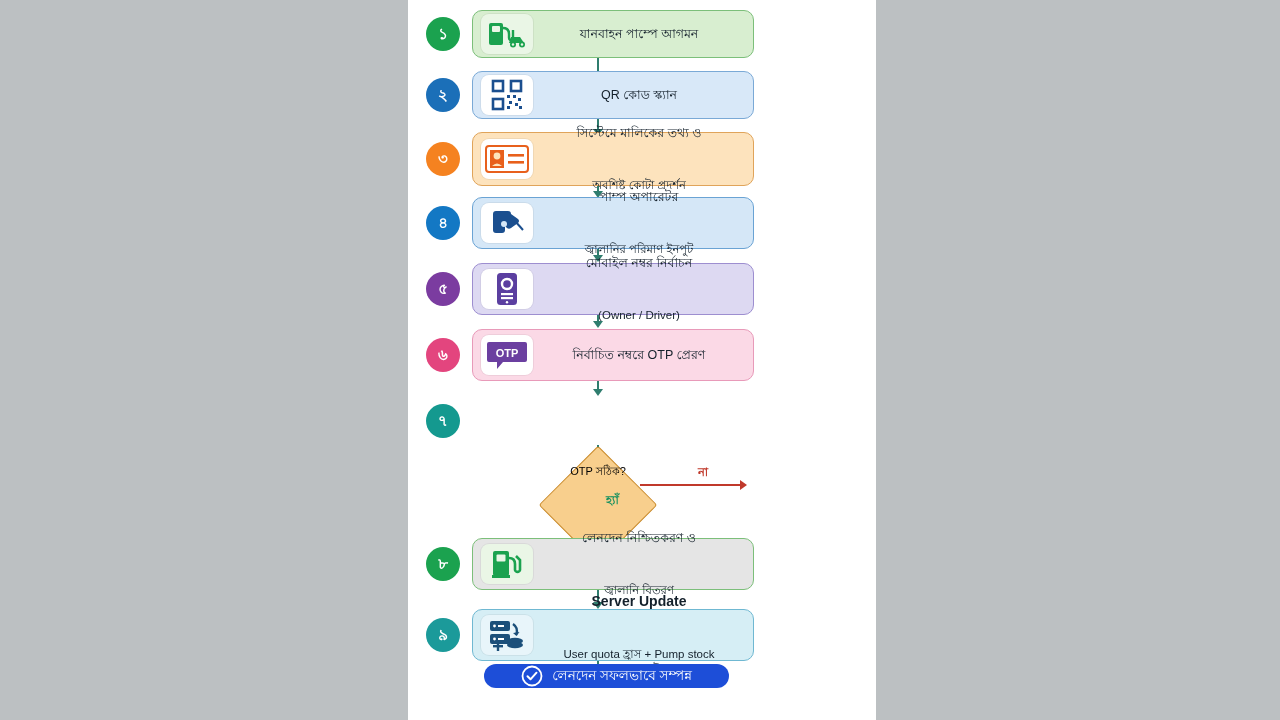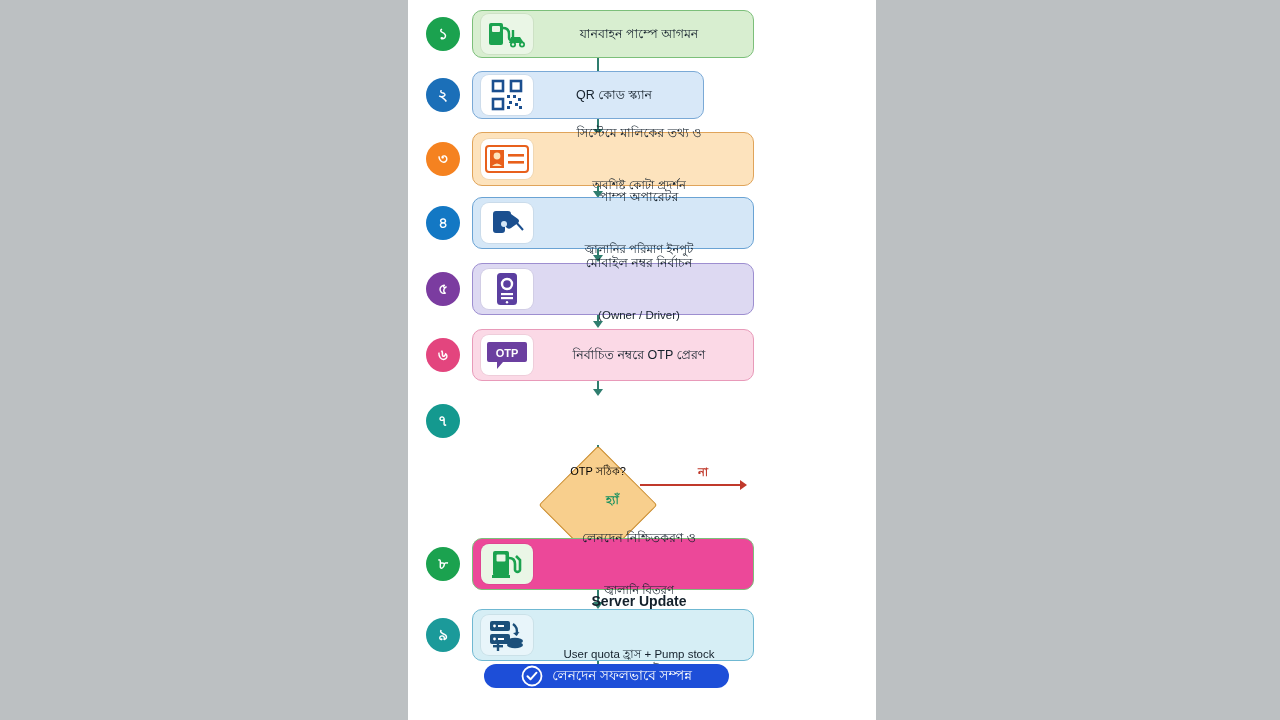--- a/index.html
+++ b/index.html
@@ -139,21 +139,21 @@
         <div class="label">
           <span>যানবাহন পাম্পে আগমন</span>
         </div>
       </div>
     </div>
     <div class="conn" style="left:189px;top:58px;height:18px;"></div>
     <div class="arrowhead" style="left:185px;top:74px;"></div>
 
     <div class="row" style="left:18px;top:71px;width:342px;height:48px;">
       <div class="badge" style="background:#1b6fb8;">২</div>
-      <div class="card" style="background:#d8e8f8;border-color:#7aa9d6;width:232px;">
+      <div class="card" style="background:#d8e8f8;border-color:#7aa9d6;width:282px;">
         <div class="tile">
           <svg width="32" height="32" viewBox="0 0 32 32">
             <rect x="2" y="2" width="10" height="10" fill="none" stroke="#1b4f8f" stroke-width="2.6"></rect>
             <rect x="20" y="2" width="10" height="10" fill="none" stroke="#1b4f8f" stroke-width="2.6"></rect>
             <rect x="2" y="20" width="10" height="10" fill="none" stroke="#1b4f8f" stroke-width="2.6"></rect>
             <rect x="16" y="16" width="3" height="3" fill="#1b4f8f"></rect>
             <rect x="22" y="16" width="3" height="3" fill="#1b4f8f"></rect>
             <rect x="27" y="19" width="3" height="3" fill="#1b4f8f"></rect>
             <rect x="18" y="22" width="3" height="3" fill="#1b4f8f"></rect>
             <rect x="24" y="24" width="3" height="3" fill="#1b4f8f"></rect>
@@ -265,21 +265,21 @@
     <div class="arrowhead-r" style="left:332px;top:480px;"></div>
     <div class="branch-label" style="left:290px;top:464px;">না</div>
 
 
     <div class="conn green" style="left:189px;top:547px;height:20px;"></div>
     <div class="arrowhead green" style="left:185px;top:563px;"></div>
     <div class="branch-label yes" style="left:198px;top:492px;">হ্যাঁ</div>
 
     <div class="row" style="left:18px;top:538px;width:342px;height:52px;">
       <div class="badge" style="background:#1ba24f;">৮</div>
-      <div class="card" style="background:#ec4899;border-color:#7cbf7a;width:282px;">
+      <div class="card" style="background:#e5e5e5;border-color:#7cbf7a;width:282px;">
         <div class="tile" style="background:#eaf6e6;">
           <svg width="34" height="32" viewBox="0 0 34 32">
             <rect x="3" y="3" width="16" height="25" rx="2" fill="#1ba24f"></rect>
             <rect x="6.5" y="6.5" width="9" height="7" rx="1" fill="#eaf6e6"></rect>
             <rect x="2" y="27" width="18" height="3" fill="#1ba24f"></rect>
             <path d="M19 10 q6 0 6 6 v6 a2.6 2.6 0 0 0 5 0 v-10 l-4 -4" stroke="#1ba24f" stroke-width="2.6" fill="none"></path>
           </svg>
         </div>
         <div class="label">
           <span>লেনদেন নিশ্চিতকরণ ও</span>

